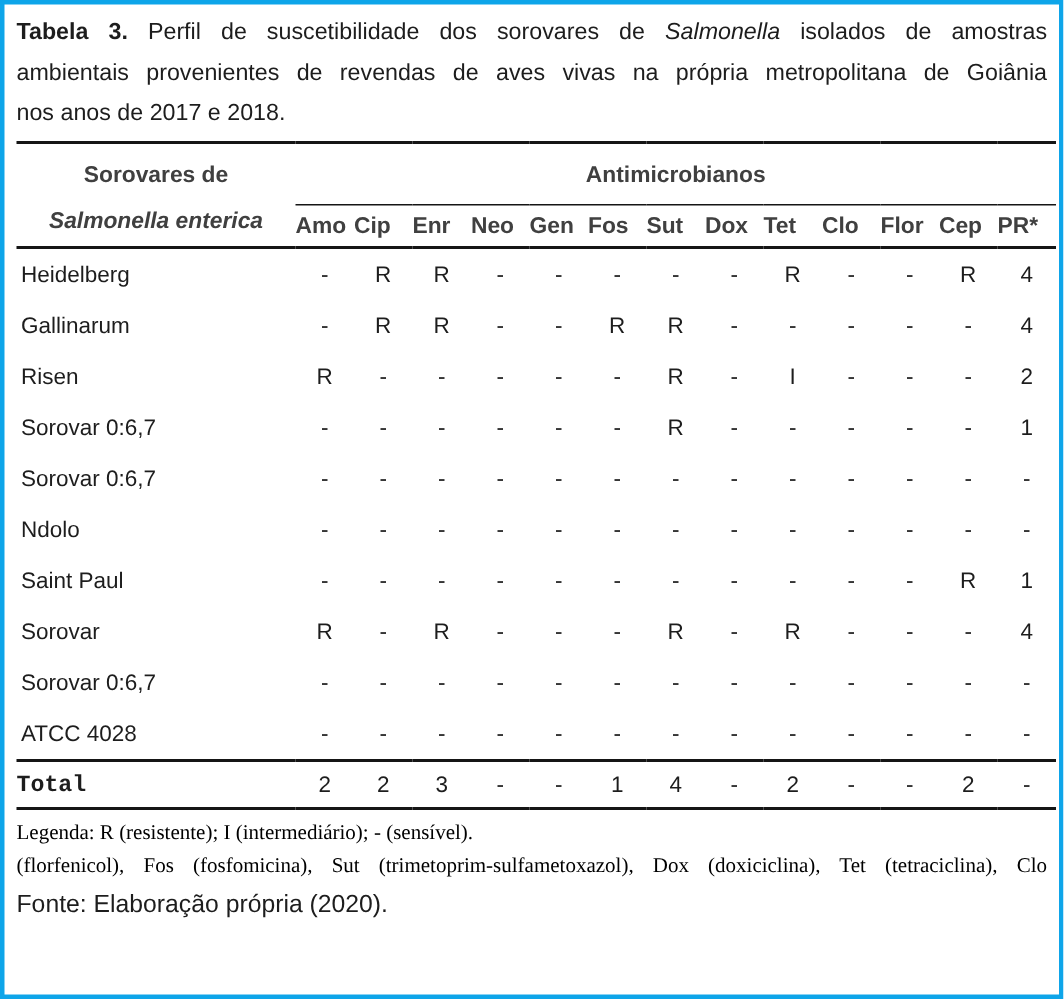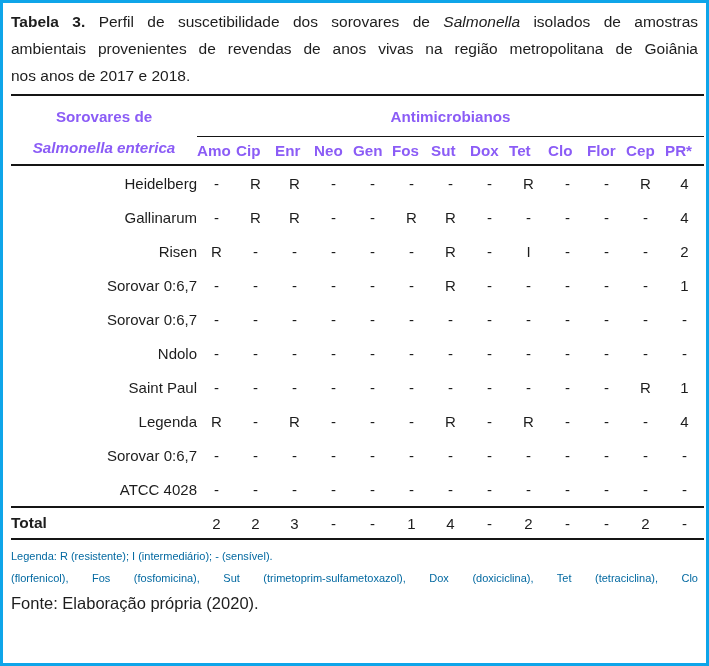--- a/index.html
+++ b/index.html
@@ -14,50 +14,50 @@
   .caption{font-size:15.5px;line-height:27px;}
   .jl{text-align:justify;text-align-last:justify;}
   .b{font-weight:bold;}
   .it{font-style:italic;}
   
   table.susc{
     width:693px;border-collapse:collapse;table-layout:fixed;
     margin-top:5px;border-top:2.5px solid #151515;
   }
   col.stub{width:186px;}
-  thead th{font-weight:bold;font-size:15.2px;padding:0;color:#8b5cf6;}
+  thead th{font-weight:bold;font-size:15.2px;padding:0;color:#404040;}
   th.stub-head{vertical-align:middle;border-bottom:2.5px solid #151515;}
   th.stub-head .l1{line-height:38px;height:38px;}
   th.stub-head .l2{line-height:24px;height:26px;font-style:italic;}
   th.group-head{height:40px;vertical-align:middle;border-bottom:1.5px solid #151515;}
   tr.colhdr th{height:27px;vertical-align:middle;border-bottom:2.5px solid #151515;text-align:left;}
   tbody td{height:34px;font-size:15px;text-align:center;vertical-align:middle;padding:0;}
-  td.rowname{text-align:right;padding-left:3px;}
+  td.rowname{text-align:left;padding-left:3px;}
   tr.total td{
     height:30px;font-size:15px;text-align:center;vertical-align:middle;
     border-top:2px solid #151515;border-bottom:2.5px solid #151515;padding:0;
   }
-  tr.total td.rowname{font-weight:bold;font-size:15.5px;text-align:left;}
+  tr.total td.rowname{font-weight:bold;font-size:15.5px;text-align:left;font-family:Liberation Mono, monospace;}
   
-  .notes{margin-top:5px;font-size:11px;line-height:22px;color:#0369a1;}
+  .notes{margin-top:5px;font-size:14px;line-height:22px;color:#000000;font-family:Liberation Serif, serif;}
   .source{font-size:16.5px;line-height:24px;margin-top:2px;color:#1d1d1d;}
 </style>
 </head>
 <body>
 
 <div class="page">
 
   <div class="caption">
     <div class="jl">
       <span class="b">Tabela 3.</span>
       <span>Perfil de suscetibilidade dos sorovares de</span>
       <span class="it">Salmonella</span>
       <span>isolados de amostras</span>
     </div>
-    <div class="jl">ambientais provenientes de revendas de anos vivas na região metropolitana de Goiânia</div>
+    <div class="jl">ambientais provenientes de revendas de aves vivas na própria metropolitana de Goiânia</div>
     <div>nos anos de 2017 e 2018.</div>
   </div>
 
   <table class="susc">
     <colgroup>
       <col class="stub">
       <col>
         <col>
         <col>
         <col>
@@ -202,21 +202,21 @@
           <td>-</td>
           <td>-</td>
           <td>-</td>
           <td>-</td>
           <td>-</td>
           <td>-</td>
           <td>R</td>
           <td>1</td>
         </tr>
         <tr>
-          <td class="rowname">Legenda</td>
+          <td class="rowname">Sorovar</td>
           <td>R</td>
           <td>-</td>
           <td>R</td>
           <td>-</td>
           <td>-</td>
           <td>-</td>
           <td>R</td>
           <td>-</td>
           <td>R</td>
           <td>-</td>

